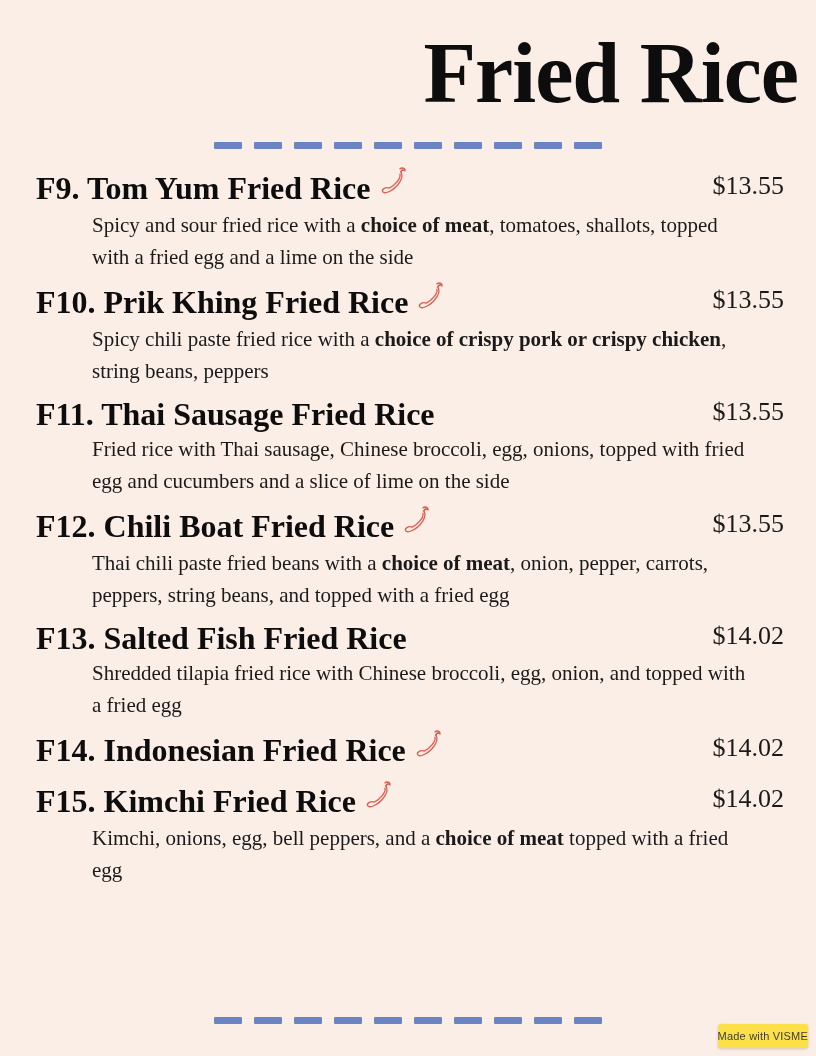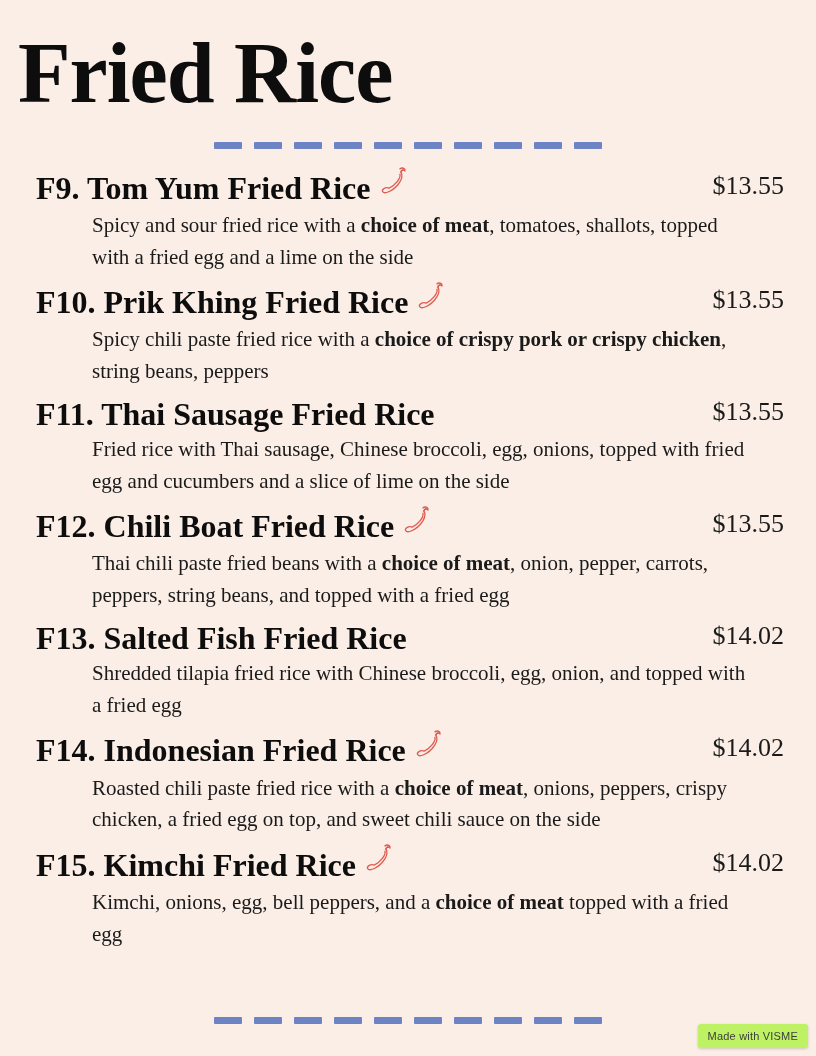--- a/index.html
+++ b/index.html
@@ -16,21 +16,21 @@
     overflow: hidden;
   }
   .page {
     width: 816px;
     height: 1056px;
     position: relative;
     box-sizing: border-box;
     padding: 0 18px;
   }
   .title {
-    text-align: left;
+    text-align: right;
     font-family: "Liberation Serif", serif;
     font-weight: bold;
     font-size: 86px;
     line-height: 1;
     letter-spacing: -1px;
     padding-top: 30px;
     color: #0d0d0d;
   }
   .dash-row {
     display: flex;
@@ -115,26 +115,26 @@
     font-size: 19.5px;
     line-height: 1.5;
     color: #1a1a1a;
     max-width: 640px;
     margin: 0 auto;
   }
   .visme-badge {
     position: absolute;
     right: 8px;
     bottom: 8px;
-    background: #bef264;
+    background: #fde047;
     color: #3d3d3d;
     font-family: "Liberation Sans", sans-serif;
     font-size: 11px;
     letter-spacing: 0.2px;
-    padding: 6px 10px;
+    padding: 6px 0;
     border-radius: 3px;
     box-shadow: 0 1px 3px rgba(0,0,0,0.18);
     text-align: right;
   }
 </style>
 </head>
 <body>
 
 <div class="page">
 
@@ -215,21 +215,20 @@
         <div class="item-head">
           <div class="item-name">
             <span>F14. Indonesian Fried Rice</span>
             <span class="chili"><svg width="34" height="34" viewBox="0 0 34 34">
                 <path d="M22.5 4.2c1.6-1.3 3.6-1.4 4.8-0.4 0.7 0.6 0.9 1.4 0.6 2.1-0.6-0.7-1.7-0.9-2.6-0.4-0.9 0.5-1.3 1.3-1.1 2.1 1.3 2.6 0.8 5.9-1.3 9.2-2.8 4.4-7.8 8.5-11.8 10.2-2.6 1.1-4.6 0.9-5.4-0.4-0.6-1-0.1-2.2 1.2-3 1.5-0.9 3.7-1.1 5.3-0.5 2.6-1.1 5.8-3.6 8-6.4 2.4-3 3.4-5.9 2.6-7.9" fill="none" stroke="#e05a4f" stroke-width="1.3"></path>
                 <path d="M23.2 7.6c0.6-1.6 1.9-2.8 3.3-3.2" fill="none" stroke="#e05a4f" stroke-width="1.2"></path>
               </svg></span>
           </div>
           <div class="price">$14.02</div>
         </div>
-        <p class="desc"><span>Roasted chili paste fried rice with a </span><b>choice of meat</b><span>, onions, peppers, crispy chicken, a fried egg on top, and sweet chili sauce on the side</span></p>
       </div>
       <div class="item">
         <div class="item-head">
           <div class="item-name">
             <span>F15. Kimchi Fried Rice</span>
             <span class="chili"><svg width="34" height="34" viewBox="0 0 34 34">
                 <path d="M22.5 4.2c1.6-1.3 3.6-1.4 4.8-0.4 0.7 0.6 0.9 1.4 0.6 2.1-0.6-0.7-1.7-0.9-2.6-0.4-0.9 0.5-1.3 1.3-1.1 2.1 1.3 2.6 0.8 5.9-1.3 9.2-2.8 4.4-7.8 8.5-11.8 10.2-2.6 1.1-4.6 0.9-5.4-0.4-0.6-1-0.1-2.2 1.2-3 1.5-0.9 3.7-1.1 5.3-0.5 2.6-1.1 5.8-3.6 8-6.4 2.4-3 3.4-5.9 2.6-7.9" fill="none" stroke="#e05a4f" stroke-width="1.3"></path>
                 <path d="M23.2 7.6c0.6-1.6 1.9-2.8 3.3-3.2" fill="none" stroke="#e05a4f" stroke-width="1.2"></path>
               </svg></span>
           </div>

